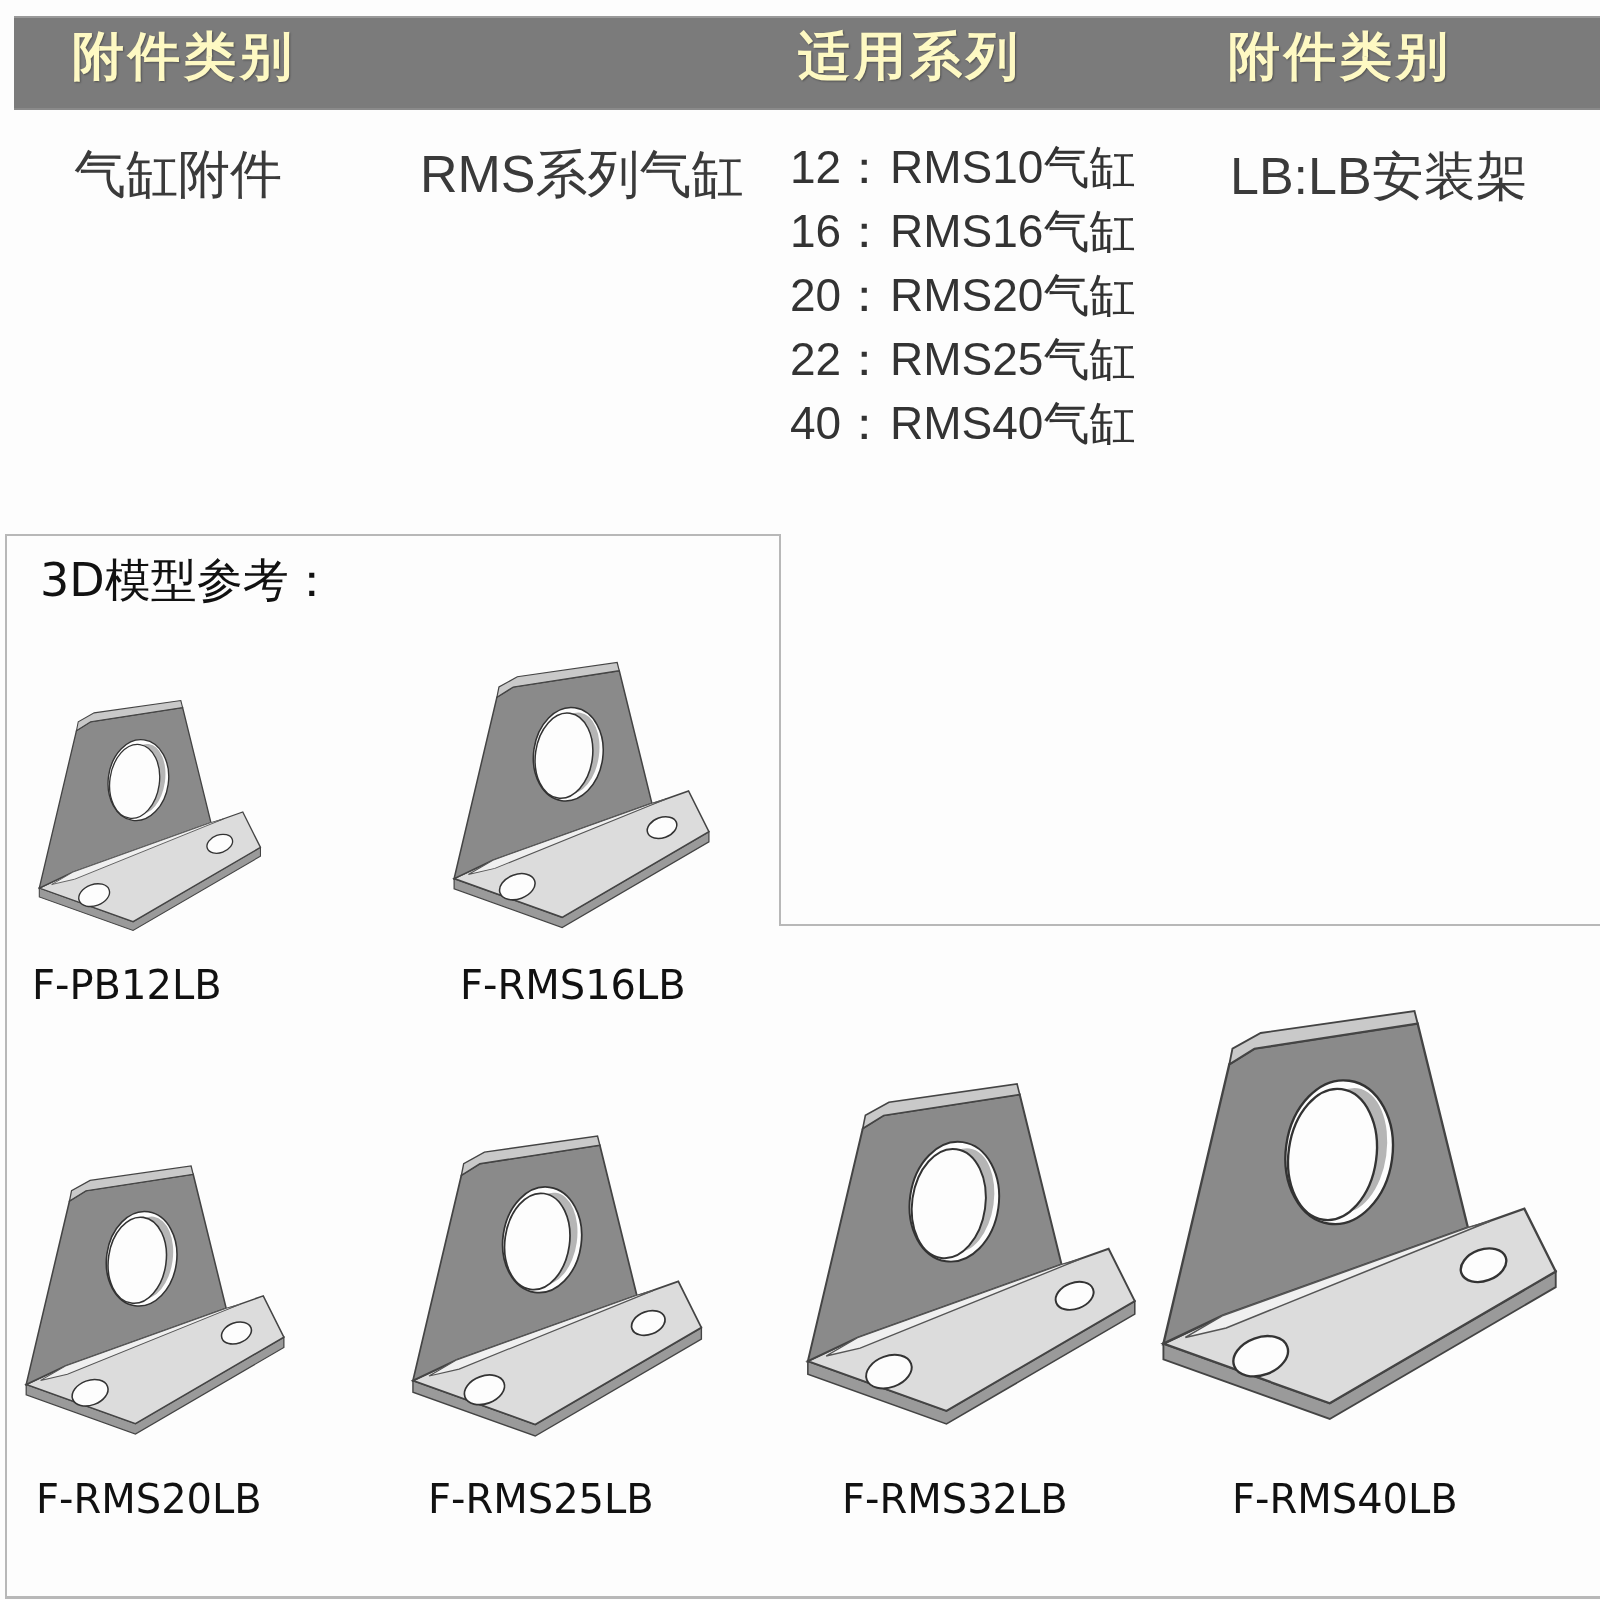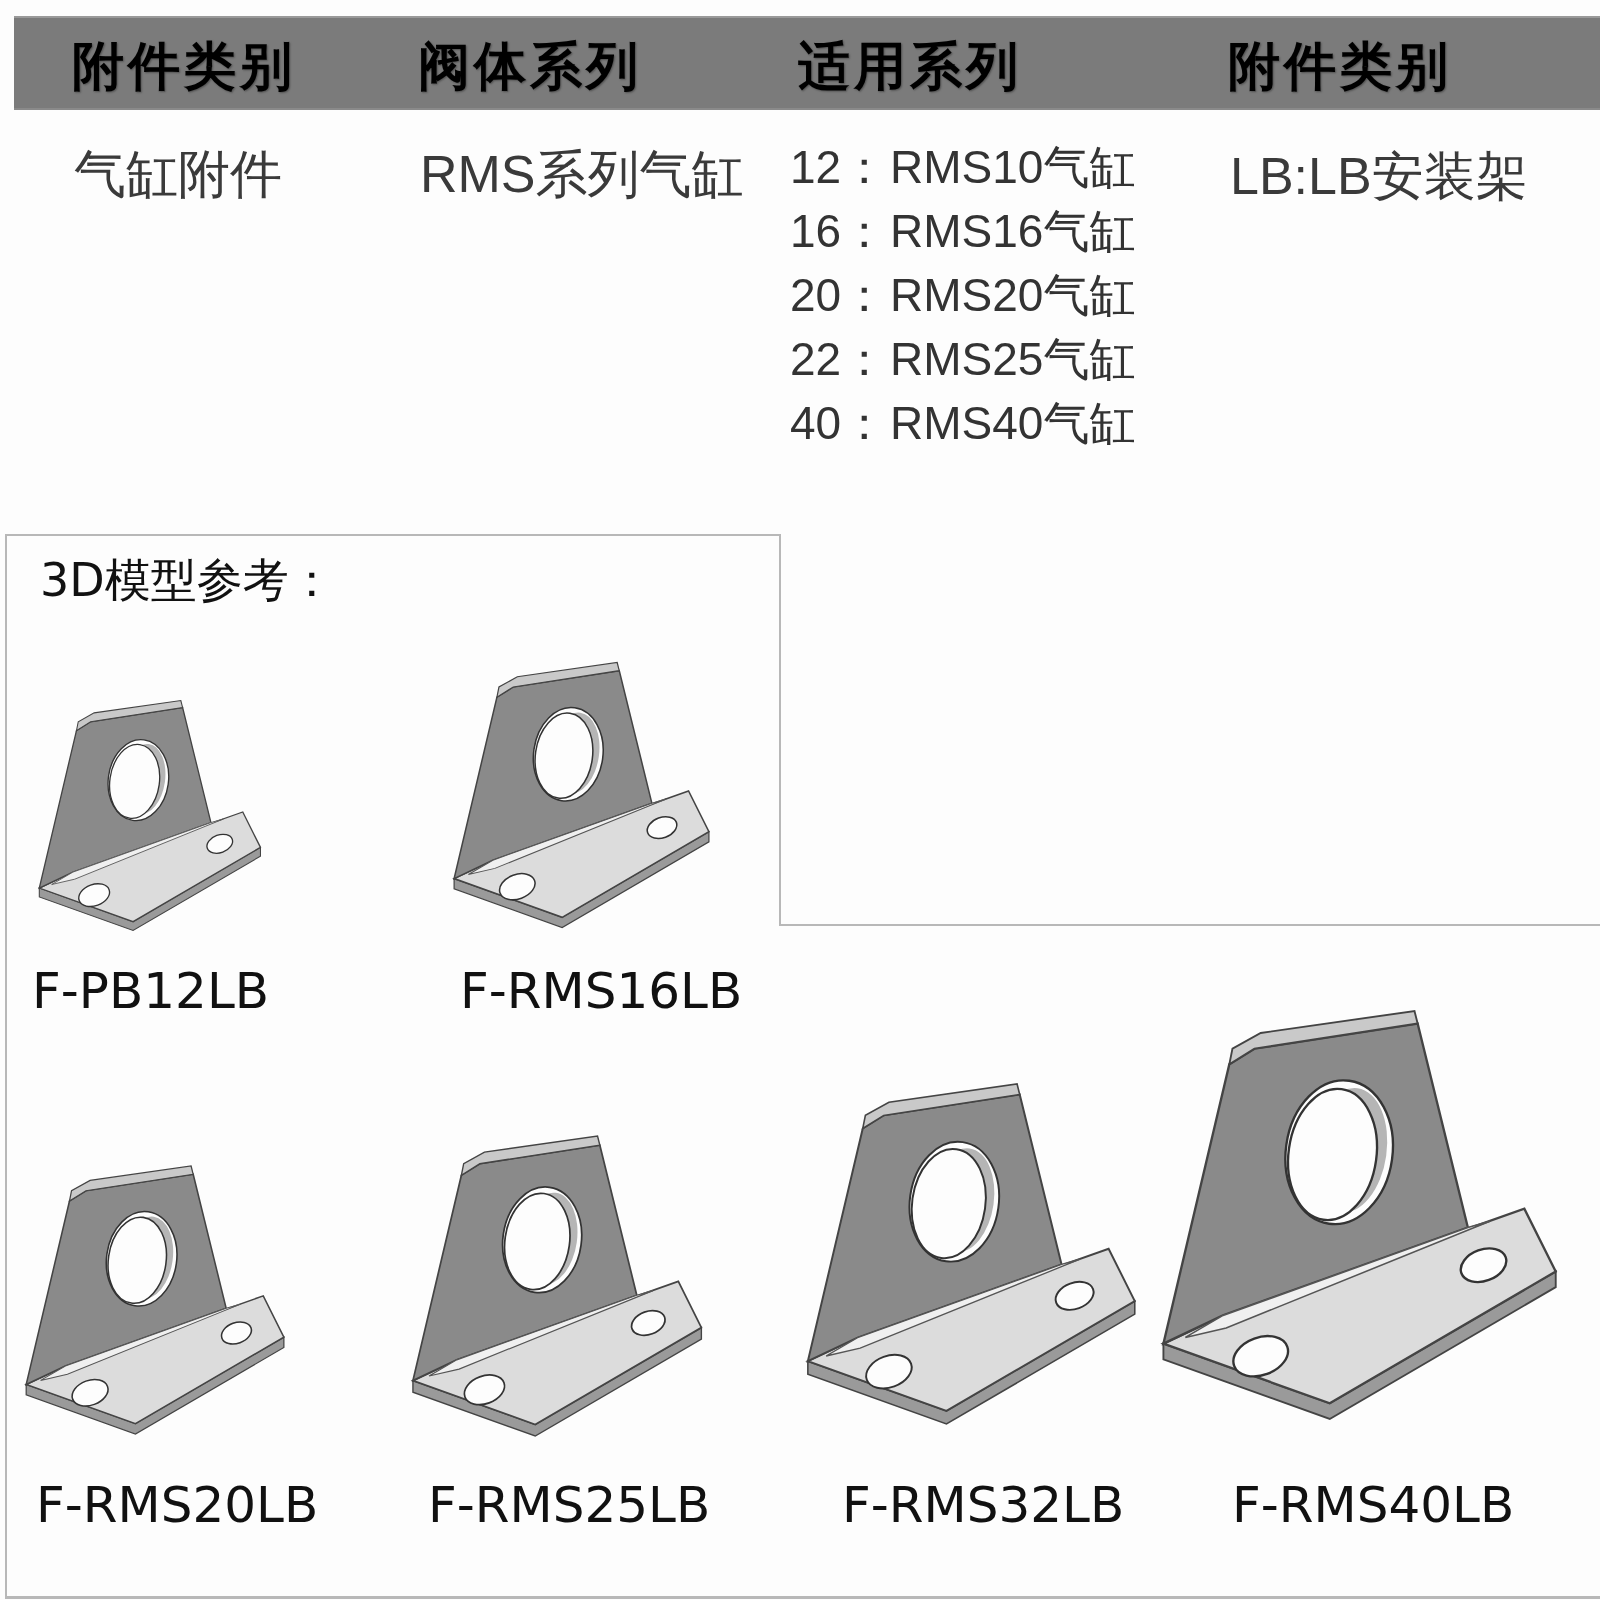--- a/index.html
+++ b/index.html
@@ -9,22 +9,22 @@
     font-family: "DejaVu Sans", sans-serif;
   }
   .header-bar {
     position: absolute; left: 14px; top: 16px; width: 1586px; height: 94px;
     background: #7b7b7b;
     border-top: 2px solid #9a9a9a;
     border-bottom: 2px solid #8a8a8a;
     box-sizing: border-box;
   }
   .hcell {
-    position: absolute; top: 14px;
-    color: #000000; font-weight: bold; font-size: 52px; letter-spacing: 4px;
+    position: absolute; top: 4px;
+    color: #fef9c3; font-weight: bold; font-size: 52px; letter-spacing: 4px;
     text-shadow: 1px 1px 2px rgba(0,0,0,0.35);
     white-space: nowrap;
   }
   .cell {
     position: absolute; color: #3a3a3a; font-size: 52px; white-space: nowrap;
     font-family: "Liberation Sans", sans-serif;
   }
   .series-list { position: absolute; left: 790px; top: 138px; }
   .series-item {
     height: 64px; line-height: 58px; font-size: 46px; color: #333;
@@ -33,37 +33,36 @@
   .series-item .code { display: inline-block; width: 100px; text-align: left; }
   .box-line { position: absolute; background: #b8b8b8; }
   .model-title {
     position: absolute; left: 40px; top: 550px; font-size: 46px; color: #111;
     font-family: "DejaVu Sans", sans-serif;
   }
   .model {
     position: absolute;
   }
   .model-label {
-    position: absolute; font-size: 50px; color: #111; white-space: nowrap;
+    position: absolute; font-size: 40px; color: #111; white-space: nowrap;
     font-family: "DejaVu Sans", sans-serif;
   }
   svg .vert { fill: #8a8a8a; stroke: #444; stroke-width: 1.5; }
   svg .top-edge { fill: #c9c9c9; stroke: #444; stroke-width: 1.2; }
   svg .base { fill: #dcdcdc; stroke: #444; stroke-width: 1.5; }
   svg .base-edge { fill: #9a9a9a; stroke: #444; stroke-width: 1.2; }
   svg .hole { fill: #fdfdfd; stroke: #333; stroke-width: 1.5; }
   svg .hole-inner { fill: #b5b5b5; }
   svg .bend { fill: #f0f0f0; stroke: #555; stroke-width: 1; }
 </style>
 </head>
 <body>
 
 <div class="header-bar">
   <span class="hcell" style="left:58px">附件类别</span>
-  <span class="hcell" style="left:404px">阀体系列</span>
   <span class="hcell" style="left:784px">适用系列</span>
   <span class="hcell" style="left:1214px">附件类别</span>
 </div>
 
 <div class="cell" style="left:74px; top:140px;">气缸附件</div>
 <div class="cell" style="left:420px; top:140px;">RMS系列气缸</div>
 
 <div class="series-list">
   <div class="series-item"><span class="code">12：</span><span>RMS10气缸</span></div>
   <div class="series-item"><span class="code">16：</span><span>RMS16气缸</span></div>

